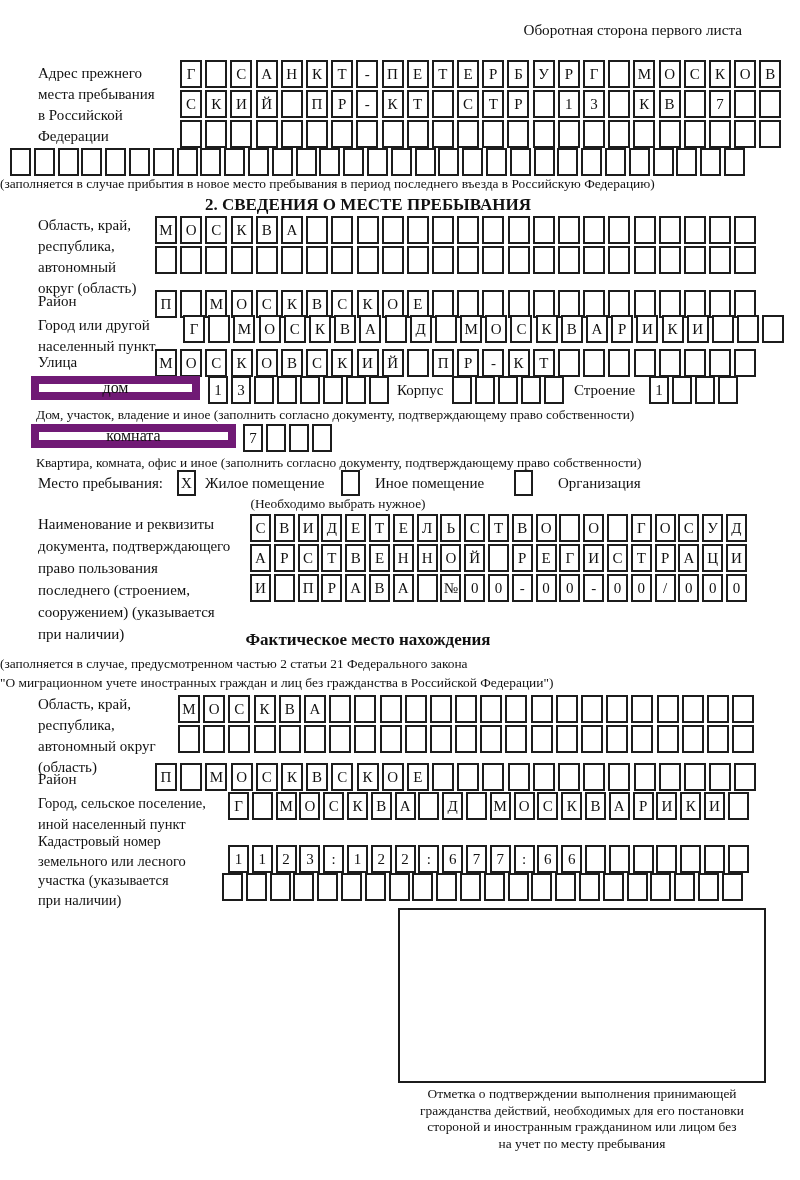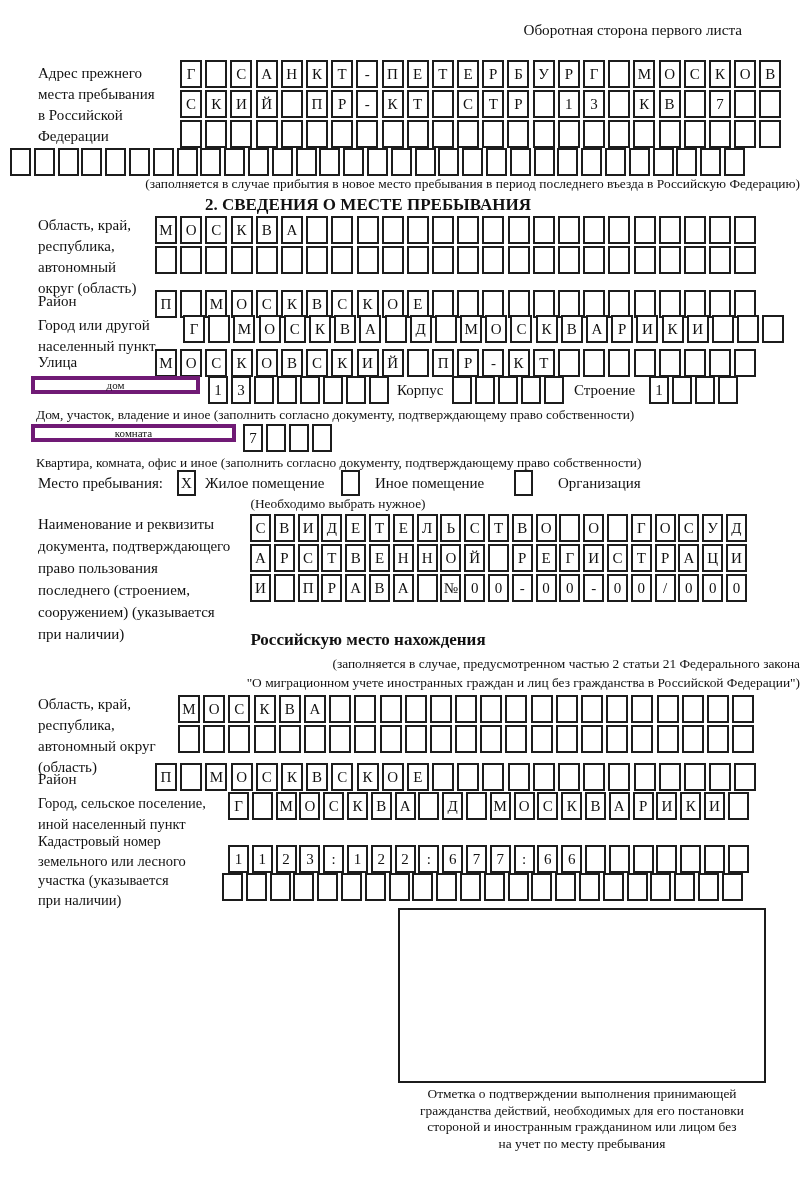--- a/index.html
+++ b/index.html
@@ -9,25 +9,25 @@
   .cell{box-sizing:border-box;flex:none;width:22px;height:28px;border:2px solid #1c1c1c;
         margin-right:3.2px;display:flex;align-items:center;justify-content:center;
         font-size:15px;line-height:1;background:#fff;}
   .p24 .cell{width:21px;margin-right:2.8px;}
   .p23 .cell{width:20px;height:28px;margin-right:3px;}
   .lbl{position:absolute;font-size:15px;line-height:21px;white-space:nowrap;}
   .lh22{line-height:22px;}
   .lh195{line-height:19.5px;}
   .f145{font-size:14.5px;}
   .cap{position:absolute;font-size:13.4px;white-space:nowrap;}
-  .center{left:0;width:800px;text-align:right;white-space:normal;}
+  .center{left:0;width:800px;text-align:left;white-space:normal;}
   .title{position:absolute;left:0;width:736px;text-align:center;font-size:17px;font-weight:bold;}
   .hnote{position:absolute;top:21px;right:58px;font-size:15.2px;}
-  .wbox{box-sizing:border-box;position:absolute;height:18px;border:4px solid #701a75;
-        display:flex;align-items:center;justify-content:center;font-size:11px;background:#fff;}
+  .wbox{box-sizing:border-box;position:absolute;height:24px;border:8px solid #701a75;
+        display:flex;align-items:center;justify-content:center;font-size:16px;background:#fff;}
   .cb{box-sizing:border-box;position:absolute;width:19px;height:26px;border:2px solid #1c1c1c;
       display:flex;align-items:center;justify-content:center;font-size:15px;background:#fff;}
   .stamp{position:absolute;left:398px;top:908px;width:364px;height:171px;border:2px solid #1c1c1c;background:#fff;}
   .stampcap{position:absolute;left:385px;top:1086px;width:394px;text-align:center;
             font-size:13.4px;line-height:16.5px;}
 </style>
 </head>
 <body>
 
 <div id="page">
@@ -418,21 +418,21 @@
       <div class="cell">0</div>
       <div class="cell">-</div>
       <div class="cell">0</div>
       <div class="cell">0</div>
       <div class="cell">/</div>
       <div class="cell">0</div>
       <div class="cell">0</div>
       <div class="cell">0</div>
     </div>
 
-  <div class="title" style="top:630px;">Российскую место нахождения</div>
+  <div class="title" style="top:630px;">Фактическое место нахождения</div>
   <div class="cap center" style="top:656px;">(заполняется в случае, предусмотренном частью 2 статьи 21 Федерального закона</div>
   <div class="cap center" style="top:675px;">"О миграционном учете иностранных граждан и лиц без гражданства в Российской Федерации")</div>
 
   <div class="lbl" style="left:38px;top:694px;">
       <div>Область, край,</div>
       <div>республика,</div>
       <div>автономный округ</div>
       <div>(область)</div>
     </div>
   <div class="cells" style="left:178px;top:695px;">

